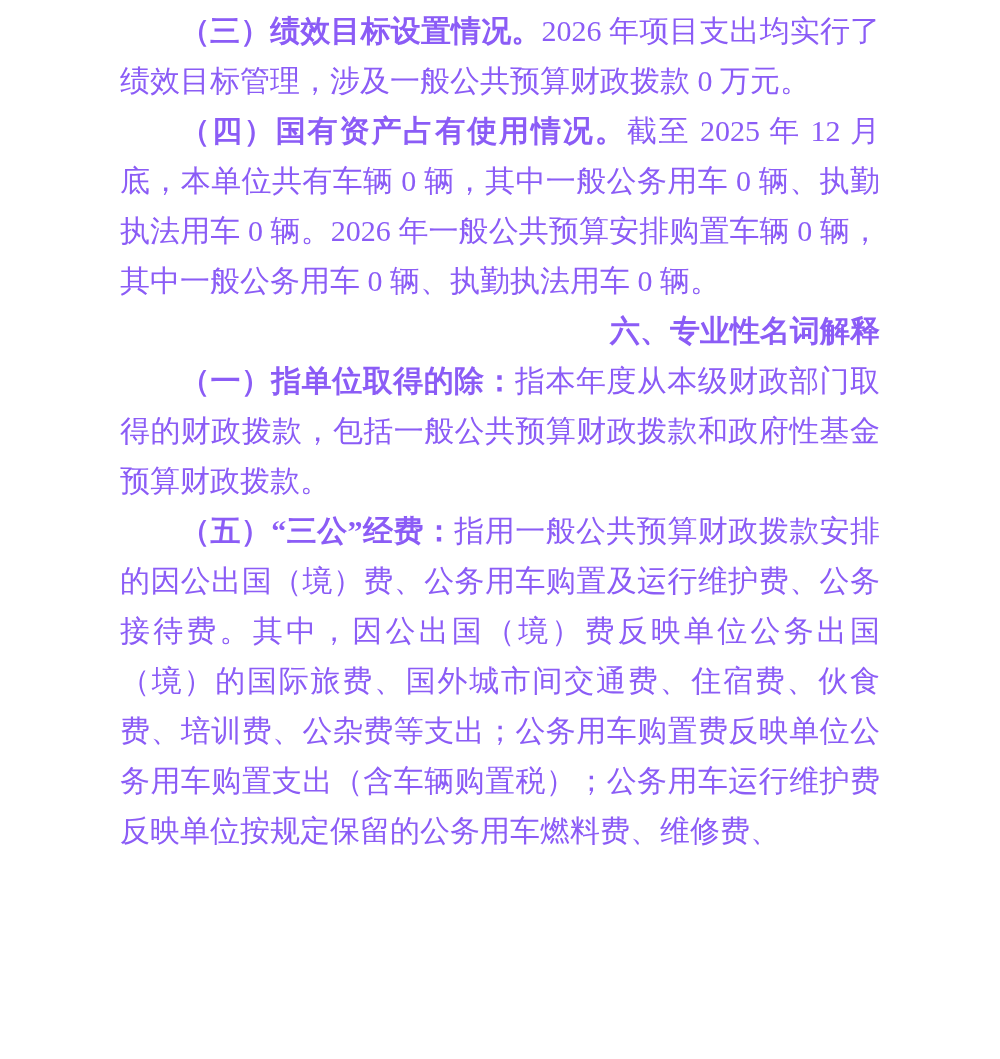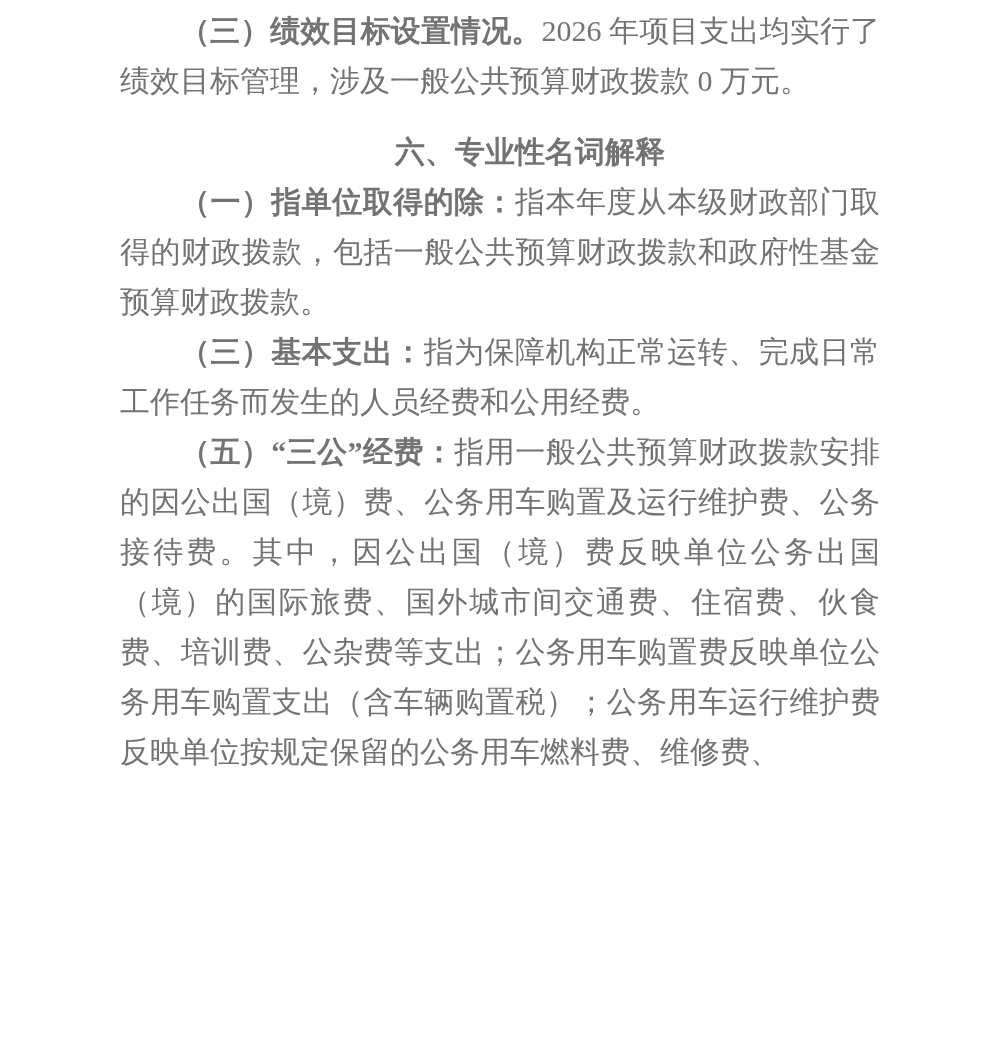--- a/index.html
+++ b/index.html
@@ -9,54 +9,53 @@
   body {
     width: 1000px;
     height: 1059px;
     overflow: hidden;
   }
   .page {
     width: 1000px;
     height: 1059px;
     padding: 6px 120px 0 120px;
     background: #ffffff;
-    color: #737373;
+    color: #8b5cf6;
     font-family: "Liberation Serif", serif;
     font-size: 30px;
     line-height: 50px;
     text-align: justify;
     text-justify: inter-ideograph;
   }
   .para {
     text-indent: 2em;
   }
   .para .lead {
     font-weight: bold;
   }
   .heading {
     text-indent: 2em;
     font-family: "Liberation Sans", sans-serif;
     font-weight: bold;
     font-size: 30px;
     line-height: 50px;
-    text-align: center;
-    margin-top: 21px;
+    text-align: right;
   }
 </style>
 </head>
 <body>
 
 <div class="page">
 
   <p class="para"><span class="lead">（三）绩效目标设置情况。</span><span class="rest">2026 年项目支出均实行了绩效目标管理，涉及一般公共预算财政拨款 0 万元。</span></p>
 
+  <p class="para"><span class="lead">（四）国有资产占有使用情况。</span><span class="rest">截至 2025 年 12 月底，本单位共有车辆 0 辆，其中一般公务用车 0 辆、执勤执法用车 0 辆。2026 年一般公共预算安排购置车辆 0 辆，其中一般公务用车 0 辆、执勤执法用车 0 辆。</span></p>
 
   <h2 class="heading">六、专业性名词解释</h2>
 
   <p class="para"><span class="lead">（一）指单位取得的除：</span><span class="rest">指本年度从本级财政部门取得的财政拨款，包括一般公共预算财政拨款和政府性基金预算财政拨款。</span></p>
 
 
-  <p class="para"><span class="lead">（三）基本支出：</span><span class="rest">指为保障机构正常运转、完成日常工作任务而发生的人员经费和公用经费。</span></p>
 
 
   <p class="para"><span class="lead">（五）“三公”经费：</span><span class="rest">指用一般公共预算财政拨款安排的因公出国（境）费、公务用车购置及运行维护费、公务接待费。其中，因公出国（境）费反映单位公务出国（境）的国际旅费、国外城市间交通费、住宿费、伙食费、培训费、公杂费等支出；公务用车购置费反映单位公务用车购置支出（含车辆购置税）；公务用车运行维护费反映单位按规定保留的公务用车燃料费、维修费、</span></p>
 
 </div>
 
 </body></html>

